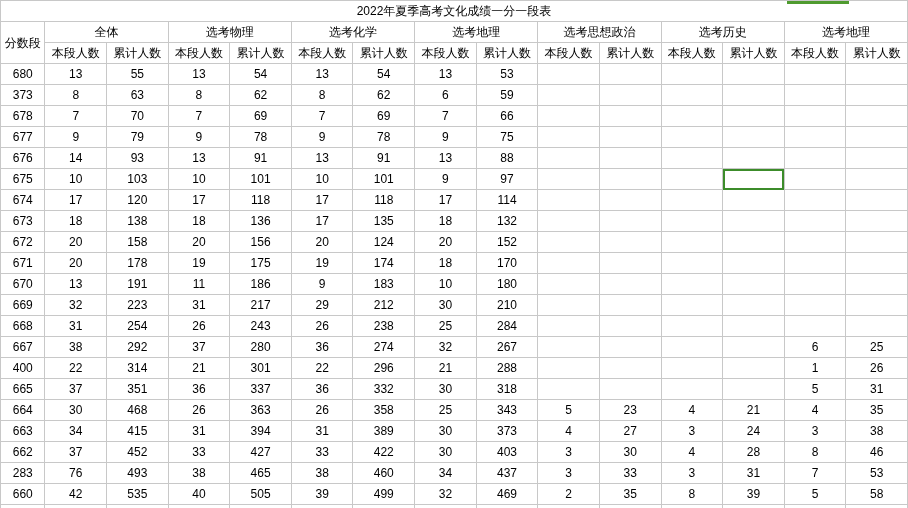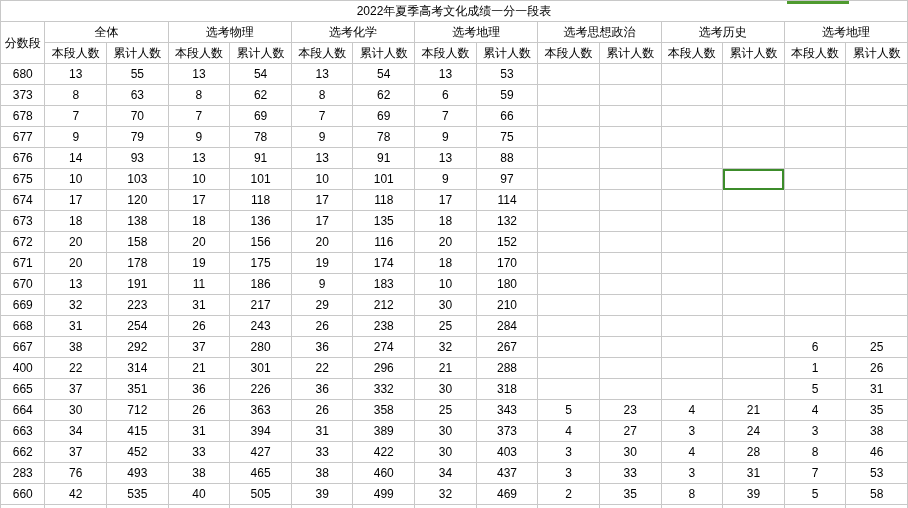--- a/index.html
+++ b/index.html
@@ -271,21 +271,21 @@
           <td></td>
           <td></td>
         </tr>
         <tr>
           <td class="rowhdr">672</td>
           <td>20</td>
           <td>158</td>
           <td>20</td>
           <td>156</td>
           <td>20</td>
-          <td>116</td>
+          <td>124</td>
           <td>20</td>
           <td>152</td>
           <td></td>
           <td></td>
           <td></td>
           <td></td>
           <td></td>
           <td></td>
         </tr>
         <tr>
@@ -388,36 +388,36 @@
           <td></td>
           <td></td>
           <td>1</td>
           <td>26</td>
         </tr>
         <tr>
           <td class="rowhdr">665</td>
           <td>37</td>
           <td>351</td>
           <td>36</td>
-          <td>226</td>
+          <td>337</td>
           <td>36</td>
           <td>332</td>
           <td>30</td>
           <td>318</td>
           <td></td>
           <td></td>
           <td></td>
           <td></td>
           <td>5</td>
           <td>31</td>
         </tr>
         <tr>
           <td class="rowhdr">664</td>
           <td>30</td>
-          <td>712</td>
+          <td>468</td>
           <td>26</td>
           <td>363</td>
           <td>26</td>
           <td>358</td>
           <td>25</td>
           <td>343</td>
           <td>5</td>
           <td>23</td>
           <td>4</td>
           <td>21</td>

